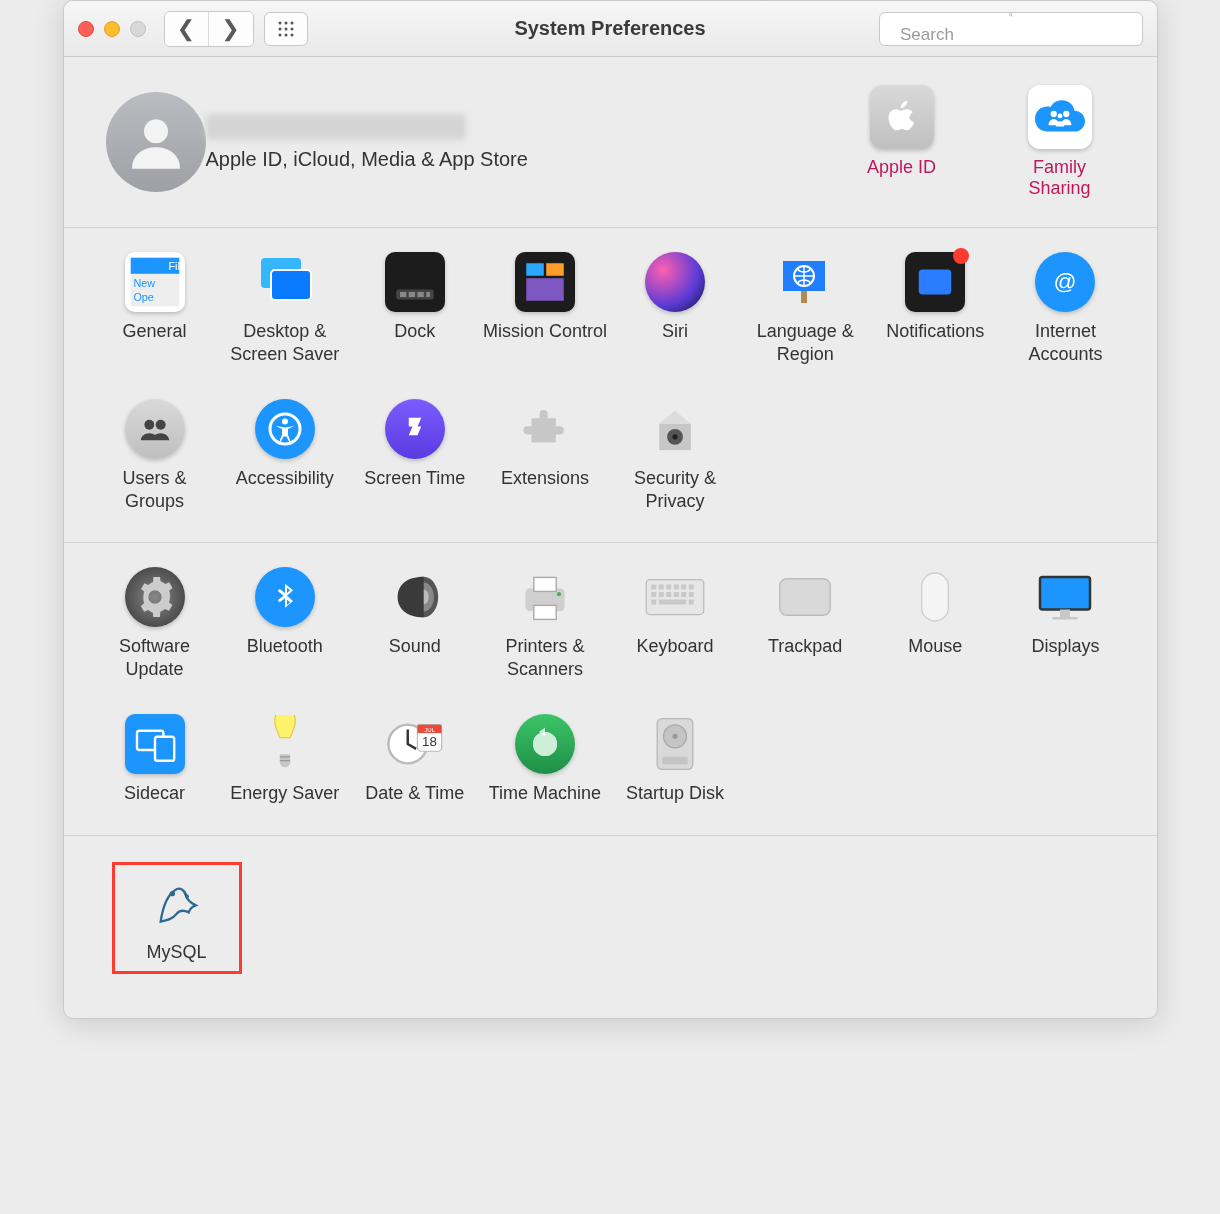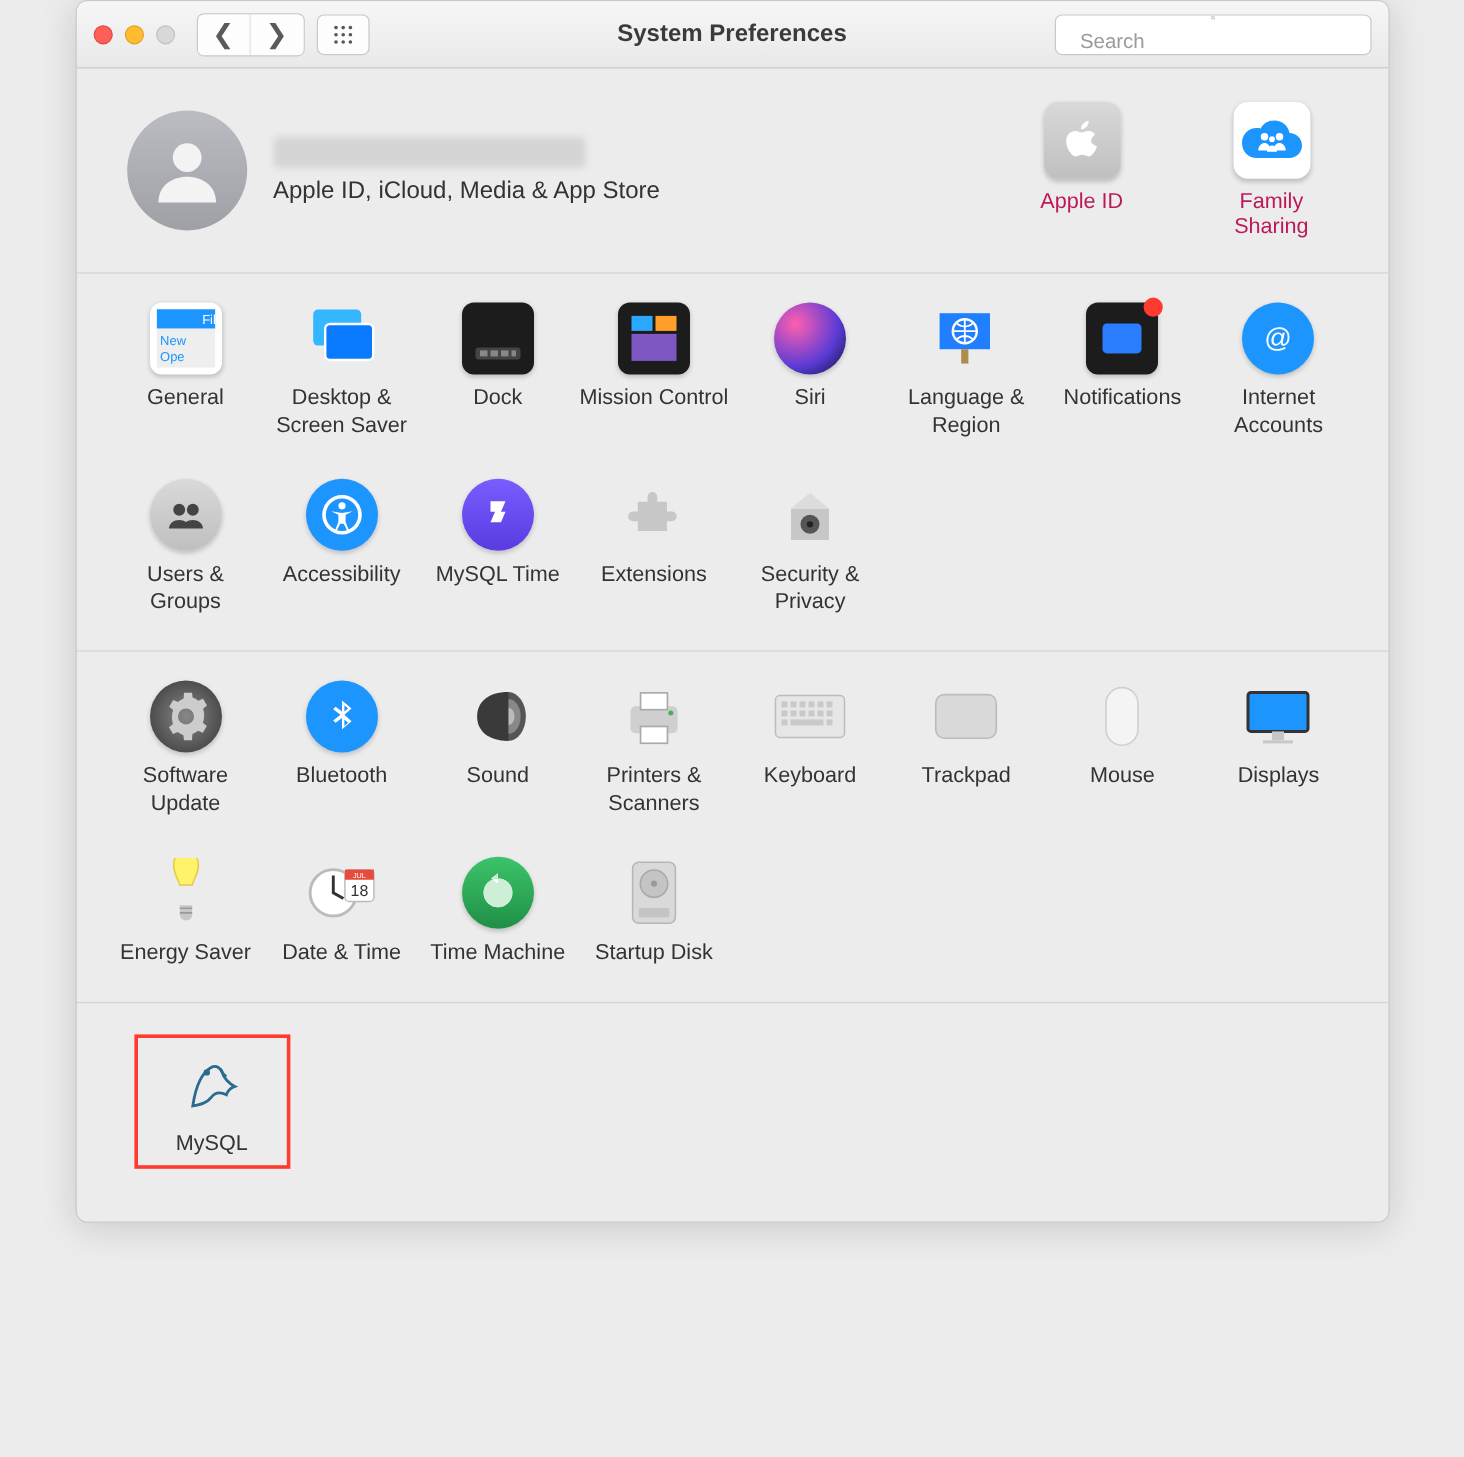--- a/index.html
+++ b/index.html
@@ -19,21 +19,21 @@
   .gridbtn svg{width:18px;height:18px;}
   .title { position:absolute; left:0; right:0; text-align:center; font-size:20px; font-weight:600; color:#3a3a3a; pointer-events:none;}
   .search { margin-left:auto; width:264px; height:34px; background:#fff; border:1px solid #c8c8c8; border-radius:6px; display:flex; align-items:center; padding:0 10px; gap:8px;flex-direction:column;}
   .search svg{width:18px;height:18px;fill:#8a8a8a;}
   .search input{border:none; outline:none; font-size:17px; color:#555; flex:1; background:transparent;}
   .search input::placeholder{color:#9a9a9a;}
   
   .userrow { display:flex; align-items:center; padding:28px 42px 28px 42px; border-bottom:1px solid #d3d3d3; background:#ececec;}
   .avatar { width:100px; height:100px; border-radius:50%; background:linear-gradient(#babcc1,#9ea0a6); display:flex; align-items:center; justify-content:center;}
   .avatar svg{width:64px;height:64px;fill:#f3f3f3;}
-  .userinfo{ margin-left:22px; }
+  .userinfo{ }
   .blurname{ width:260px; height:26px; background:#d4d4d4; border-radius:4px; filter:blur(3px); margin-bottom:8px;}
   .subtitle{ font-size:20px; color:#333;}
   .rightcells{ margin-left:auto; display:flex; gap:48px;}
   .cell{ width:110px; text-align:center; font-size:18px; color:#be185d; cursor:default;}
   .cell .ico{ width:64px; height:64px; margin:0 auto 8px; border-radius:12px; display:flex; align-items:center; justify-content:center;}
   
   .section{ padding:24px 28px 30px; display:grid; grid-template-columns:repeat(8,1fr); row-gap:34px; column-gap:4px; border-bottom:1px solid #d3d3d3;}
   .section.last{border-bottom:none;}
   .item{ text-align:center; font-size:18px; color:#333; line-height:1.25; cursor:default;}
   .item .ico{ width:60px; height:60px; margin:0 auto 8px; border-radius:10px; display:flex; align-items:center; justify-content:center;}
@@ -221,21 +221,21 @@
           </svg>
       </div>
       <span class="lbl">Accessibility</span>
     </div>
     <div class="item">
       <div class="ico round shadow" style="background:linear-gradient(#7a5cff,#5a3be0)">
         <svg viewBox="0 0 24 24" width="30" height="30" fill="#fff">
             <path d="M7 3h10l-3 7 3 0-3 7H7l3-7H7z"></path>
           </svg>
       </div>
-      <span class="lbl">MySQL Time</span>
+      <span class="lbl">Screen Time</span>
     </div>
     <div class="item">
       <div class="ico">
         <svg viewBox="0 0 40 40" width="54" height="54" fill="#c7c7c7">
             <path d="M10 12h6v-3a3 3 0 016 0v3h6v6h3a3 3 0 010 6h-3v6H10v-6H7a3 3 0 010-6h3z"></path>
           </svg>
       </div>
       <span class="lbl">Extensions</span>
     </div>
     <div class="item">
@@ -339,20 +339,29 @@
         <svg viewBox="0 0 48 40" width="60" height="52">
             <rect x="4" y="4" width="40" height="26" rx="2" fill="#1d95ff"></rect>
             <rect x="4" y="4" width="40" height="26" rx="2" fill="none" stroke="#333" stroke-width="2"></rect>
             <rect x="20" y="30" width="8" height="6" fill="#c7c7c7"></rect>
             <rect x="14" y="36" width="20" height="2" fill="#c7c7c7"></rect>
           </svg>
       </div>
       <span class="lbl">Displays</span>
     </div>
     <div class="item">
+      <div class="ico bg-blue shadow">
+        <svg viewBox="0 0 40 40" width="48" height="48" fill="#fff">
+            <rect x="5" y="9" width="22" height="16" rx="2" fill="none" stroke="#fff" stroke-width="2"></rect>
+            <rect x="20" y="14" width="16" height="20" rx="2" fill="#1d95ff" stroke="#fff" stroke-width="2"></rect>
+          </svg>
+      </div>
+      <span class="lbl">Sidecar</span>
+    </div>
+    <div class="item">
       <div class="ico">
         <svg viewBox="0 0 28 44" width="36" height="58">
             <path d="M6 4a8 10 0 1116 0c0 6-3 9-4 13H10c-1-4-4-7-4-13z" fill="#fff36b" stroke="#e6c84a"></path>
             <path d="M10 30h8v6a4 4 0 01-8 0z" fill="#c7c7c7"></path>
             <path d="M10 32h8M10 35h8" stroke="#9a9a9a"></path>
           </svg>
       </div>
       <span class="lbl">Energy Saver</span>
     </div>
     <div class="item">

